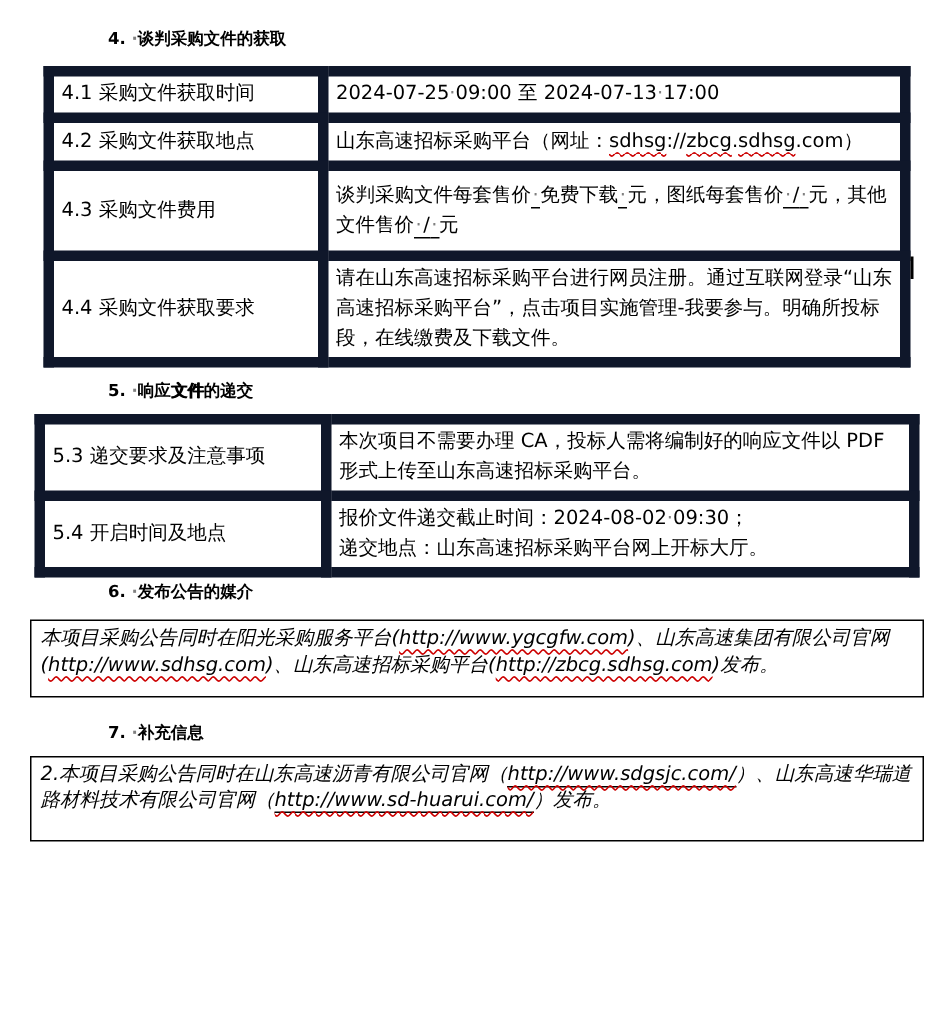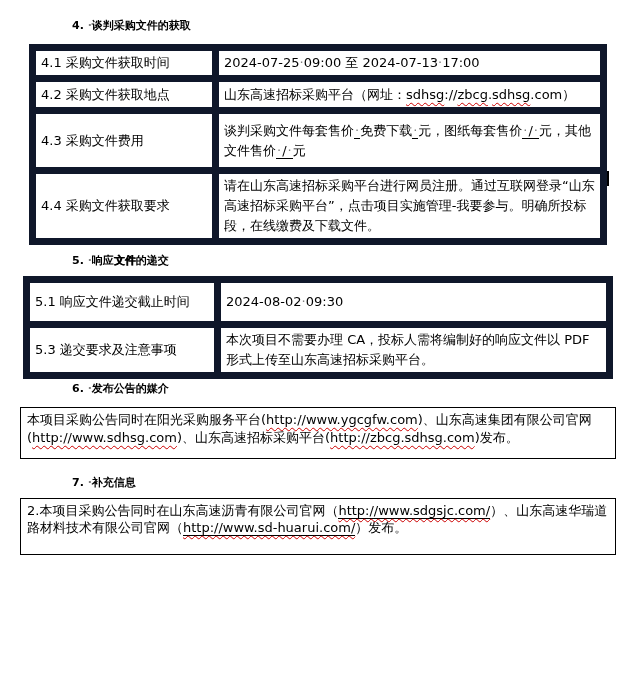--- a/index.html
+++ b/index.html
@@ -23,21 +23,21 @@
   #t4 tr:nth-child(1){height:31px;}
   #t4 tr:nth-child(2){height:32px;}
   #t4 tr:nth-child(3){height:60px;}
   #t4 tr:nth-child(4){height:64px;}
   #t5 tr:nth-child(1){height:45px;}
   #t5 tr:nth-child(2){height:37px;}
   #t5 tr:nth-child(3){height:56px;}
   #t5 tr:nth-child(4){height:61px;}
   .box{
     border:1px solid #000;margin-left:20px;width:582px;
-    padding:3px 6px;white-space:pre-wrap;line-height:18px;
+    padding:3px 6px;white-space:pre-wrap;line-height:18px;font-style:italic;
   }
   #box6{margin-top:9px;height:44px;}
   #box7{margin-top:6px;height:49px;line-height:17px;}
   
   .seg-d{color:#808080;}                                   
   .seg-u{border-bottom:1px solid #000;}                    
   .seg-du{color:#808080;border-bottom:1px solid #000;padding:0 1px;}
   .seg-w{text-decoration-line:underline;text-decoration-style:wavy;
          text-decoration-color:#cc0000;text-decoration-thickness:1px;
          text-underline-offset:3px;}                       
@@ -71,27 +71,28 @@
     <td class="lbl">4.4 采购文件获取要求</td>
     <td class="val"><span>请在山东高速招标采购平台进行网员注册。通过互联网登录“山东高速招标采购平台”，点击项目实施管理-我要参与。明确所投标段，在线缴费及下载文件。</span></td>
   </tr>
 </tbody>
   </table>
 
 <div class="hd hd5"><span>5.</span><span class="seg-d">&nbsp;·</span><span>响应</span><span class="seg-heavy">文件</span><span>的递交</span></div>
 
 <table id="t5">
   <tbody>
-      <tr>
-    <td class="lbl">5.1 响应文件递交截止时间</td>
-    <td class="val"><span>2024-08-02</span><span class="seg-d">·</span><span>09:30</span></td>
-  </tr>
   <tr>
     <td class="lbl">5.3 递交要求及注意事项</td>
     <td class="val"><span>本次项目不需要办理 CA，投标人需将编制好的响应文件以 PDF 形式上传至山东高速招标采购平台。</span></td>
+  </tr>
+  <tr>
+    <td class="lbl">5.4 开启时间及地点</td>
+    <td class="val"><span>报价文件递交截止时间：2024-08-02</span><span class="seg-d">·</span><span>09:30；
+</span><span>递交地点：山东高速招标采购平台网上开标大厅。</span></td>
   </tr>
 </tbody>
   </table>
 
 <div class="hd hd6"><span>6.</span><span class="seg-d">&nbsp;·</span><span>发布公告的媒介</span></div>
 
 <div class="box" id="box6"><span>本项目采购公告同时在阳光采购服务平台(</span><span class="seg-w">http://www.ygcgfw.com</span><span>)、山东高速集团有限公司官网(</span><span class="seg-w">http://www.sdhsg.com</span><span>)、山东高速招标采购平台(</span><span class="seg-w">http://zbcg.sdhsg.com</span><span>)发布。</span></div>
 
 <div class="hd hd7"><span>7.</span><span class="seg-d">&nbsp;·</span><span>补充信息</span></div>
 

